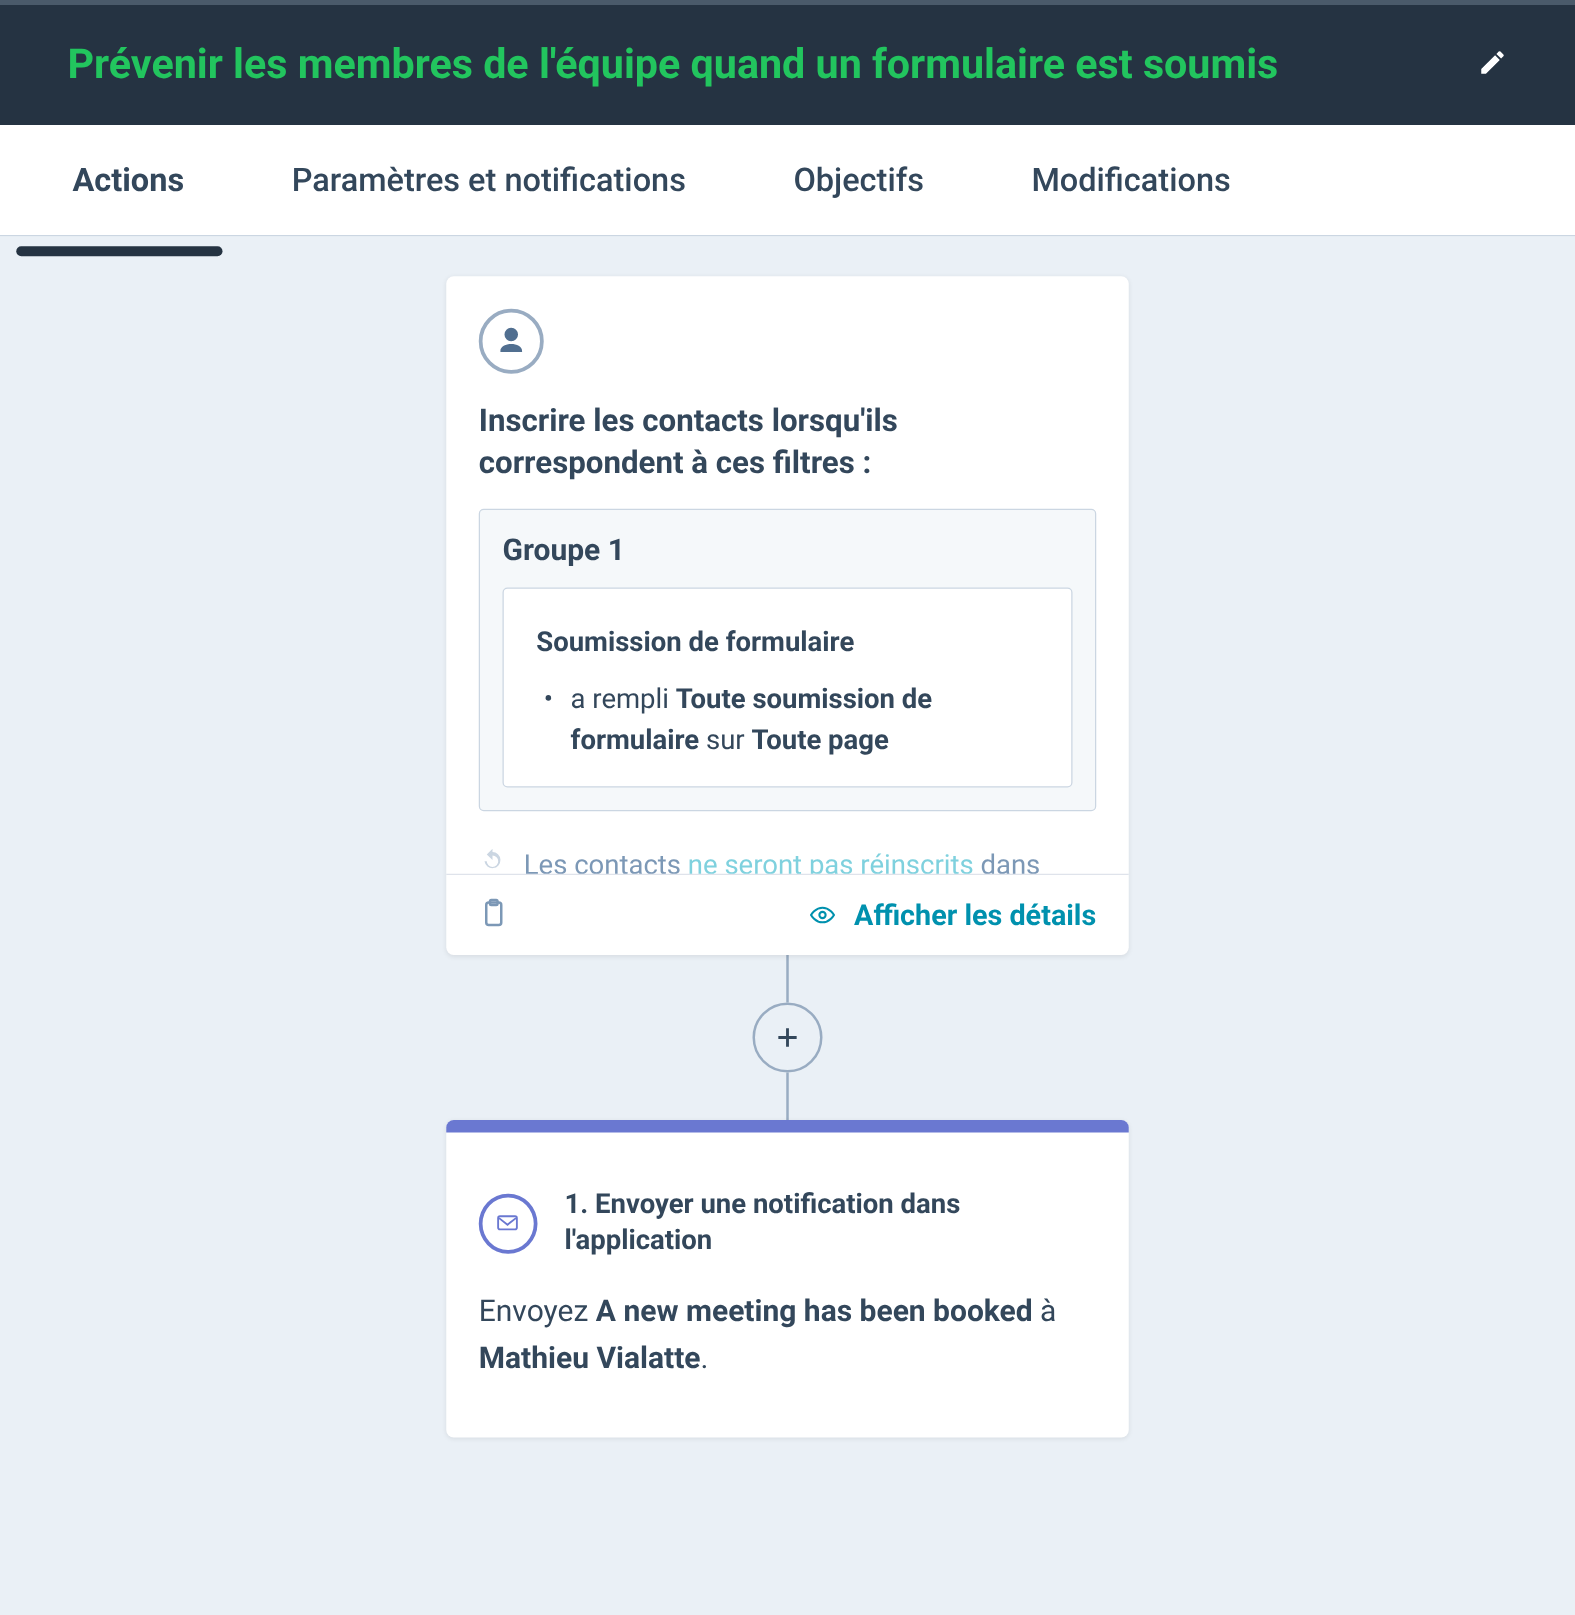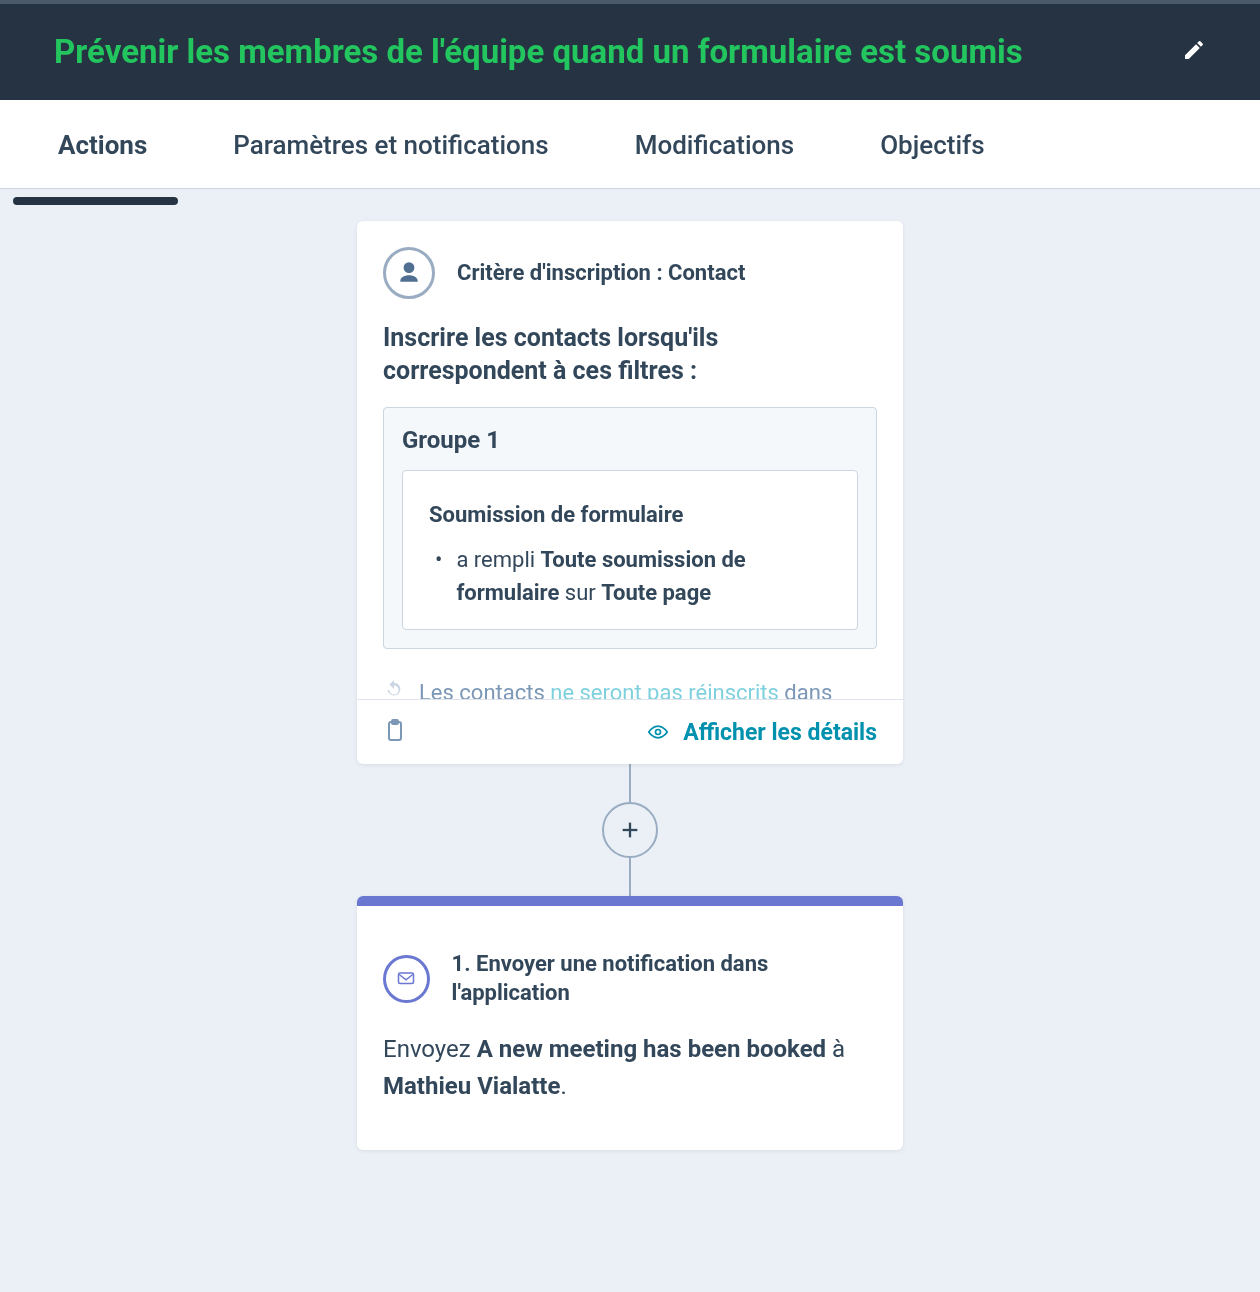--- a/index.html
+++ b/index.html
@@ -134,36 +134,35 @@
   <span class="edit-icon">
     <svg viewBox="0 0 24 24">
         <path d="M3 17.25V21h3.75L17.81 9.94l-3.75-3.75L3 17.25zM20.71 7.04a1 1 0 0 0 0-1.41l-2.34-2.34a1 1 0 0 0-1.41 0l-1.83 1.83 3.75 3.75 1.83-1.83z"></path>
       </svg>
   </span>
 </div>
 
 <div class="tabs">
   <div class="tab active">Actions</div>
   <div class="tab">Paramètres et notifications</div>
+  <div class="tab">Objectifs</div>
   <div class="tab">Modifications</div>
-  <div class="tab">Objectifs</div>
 </div>
 <div class="tab-indicator"></div>
 
 <div class="canvas">
 
   <div class="card">
     <div class="card-body">
       <div class="card-head">
         <span class="circle-icon">
           <svg viewBox="0 0 24 24">
               <path d="M12 12a5 5 0 1 0-5-5 5 5 0 0 0 5 5zm0 2c-4 0-8 2-8 5v1h16v-1c0-3-4-5-8-5z"></path>
             </svg>
         </span>
-        <span class="crit-label">Critère d'inscription : Contact</span>
       </div>
       <div class="crit-desc">Inscrire les contacts lorsqu'ils correspondent à ces filtres :</div>
       <div class="group-box">
         <div class="group-title">Groupe 1</div>
         <div class="inner-box">
           <div class="inner-title">Soumission de formulaire</div>
           <div class="bullet-line">
             <span class="bullet">•</span>
             <span class="bullet-text">
               <span>a rempli </span><b>Toute soumission de formulaire</b><span> sur </span><b>Toute page</b>

